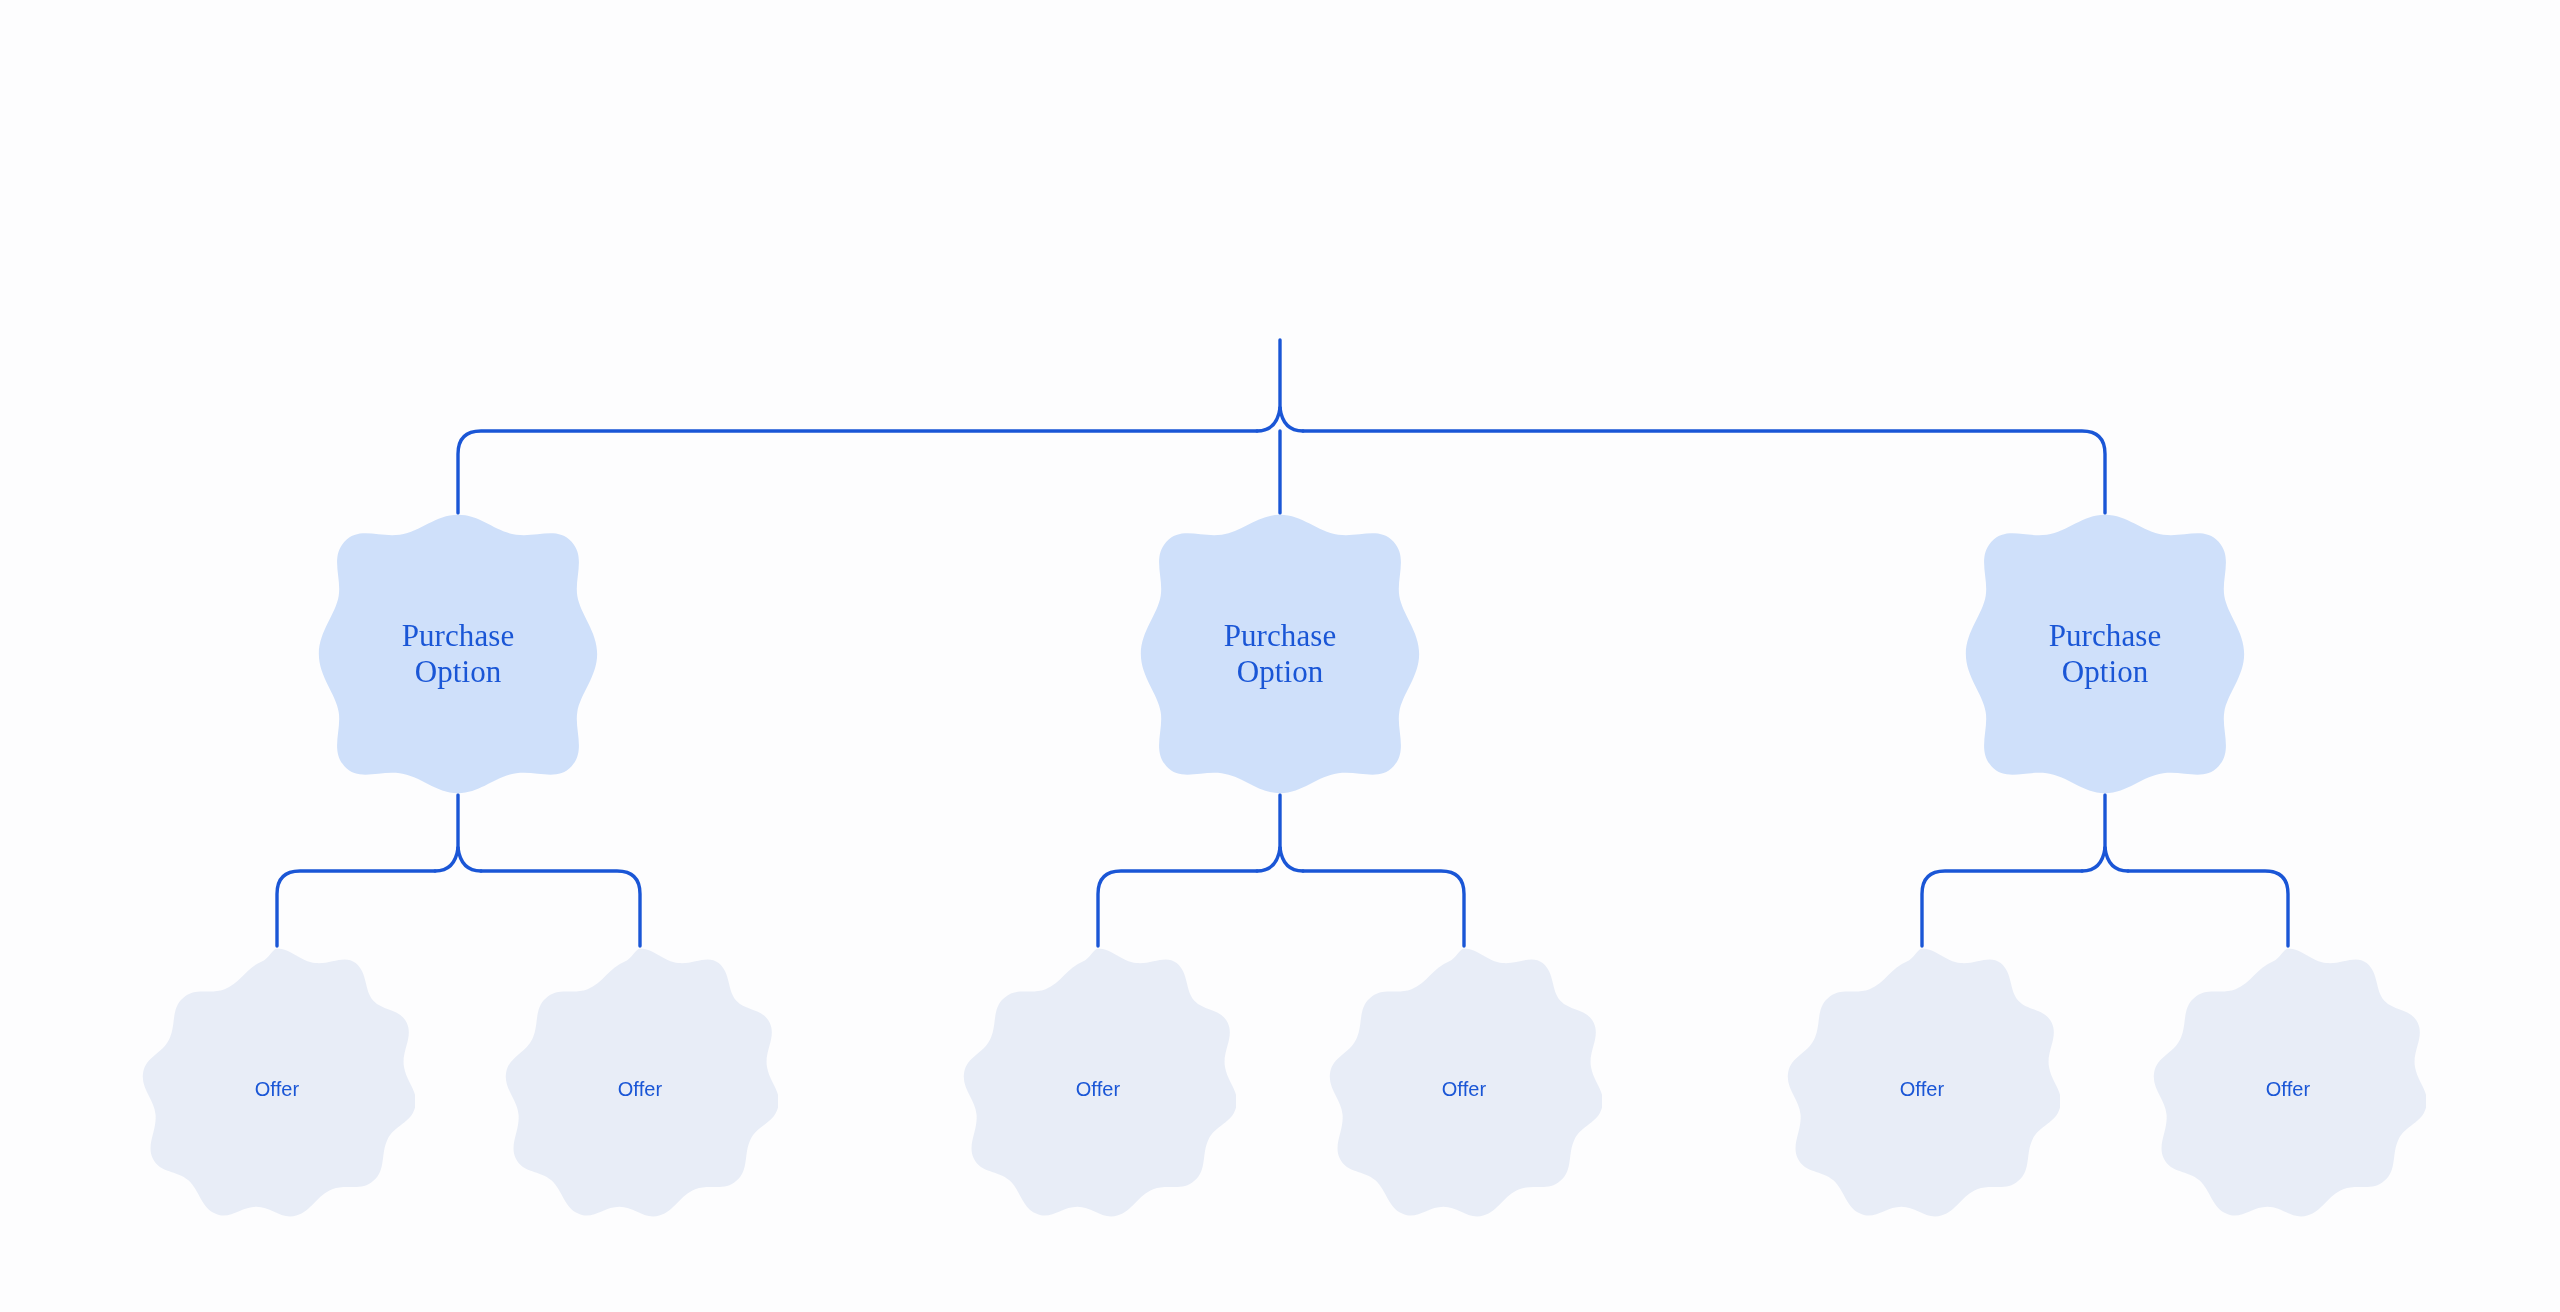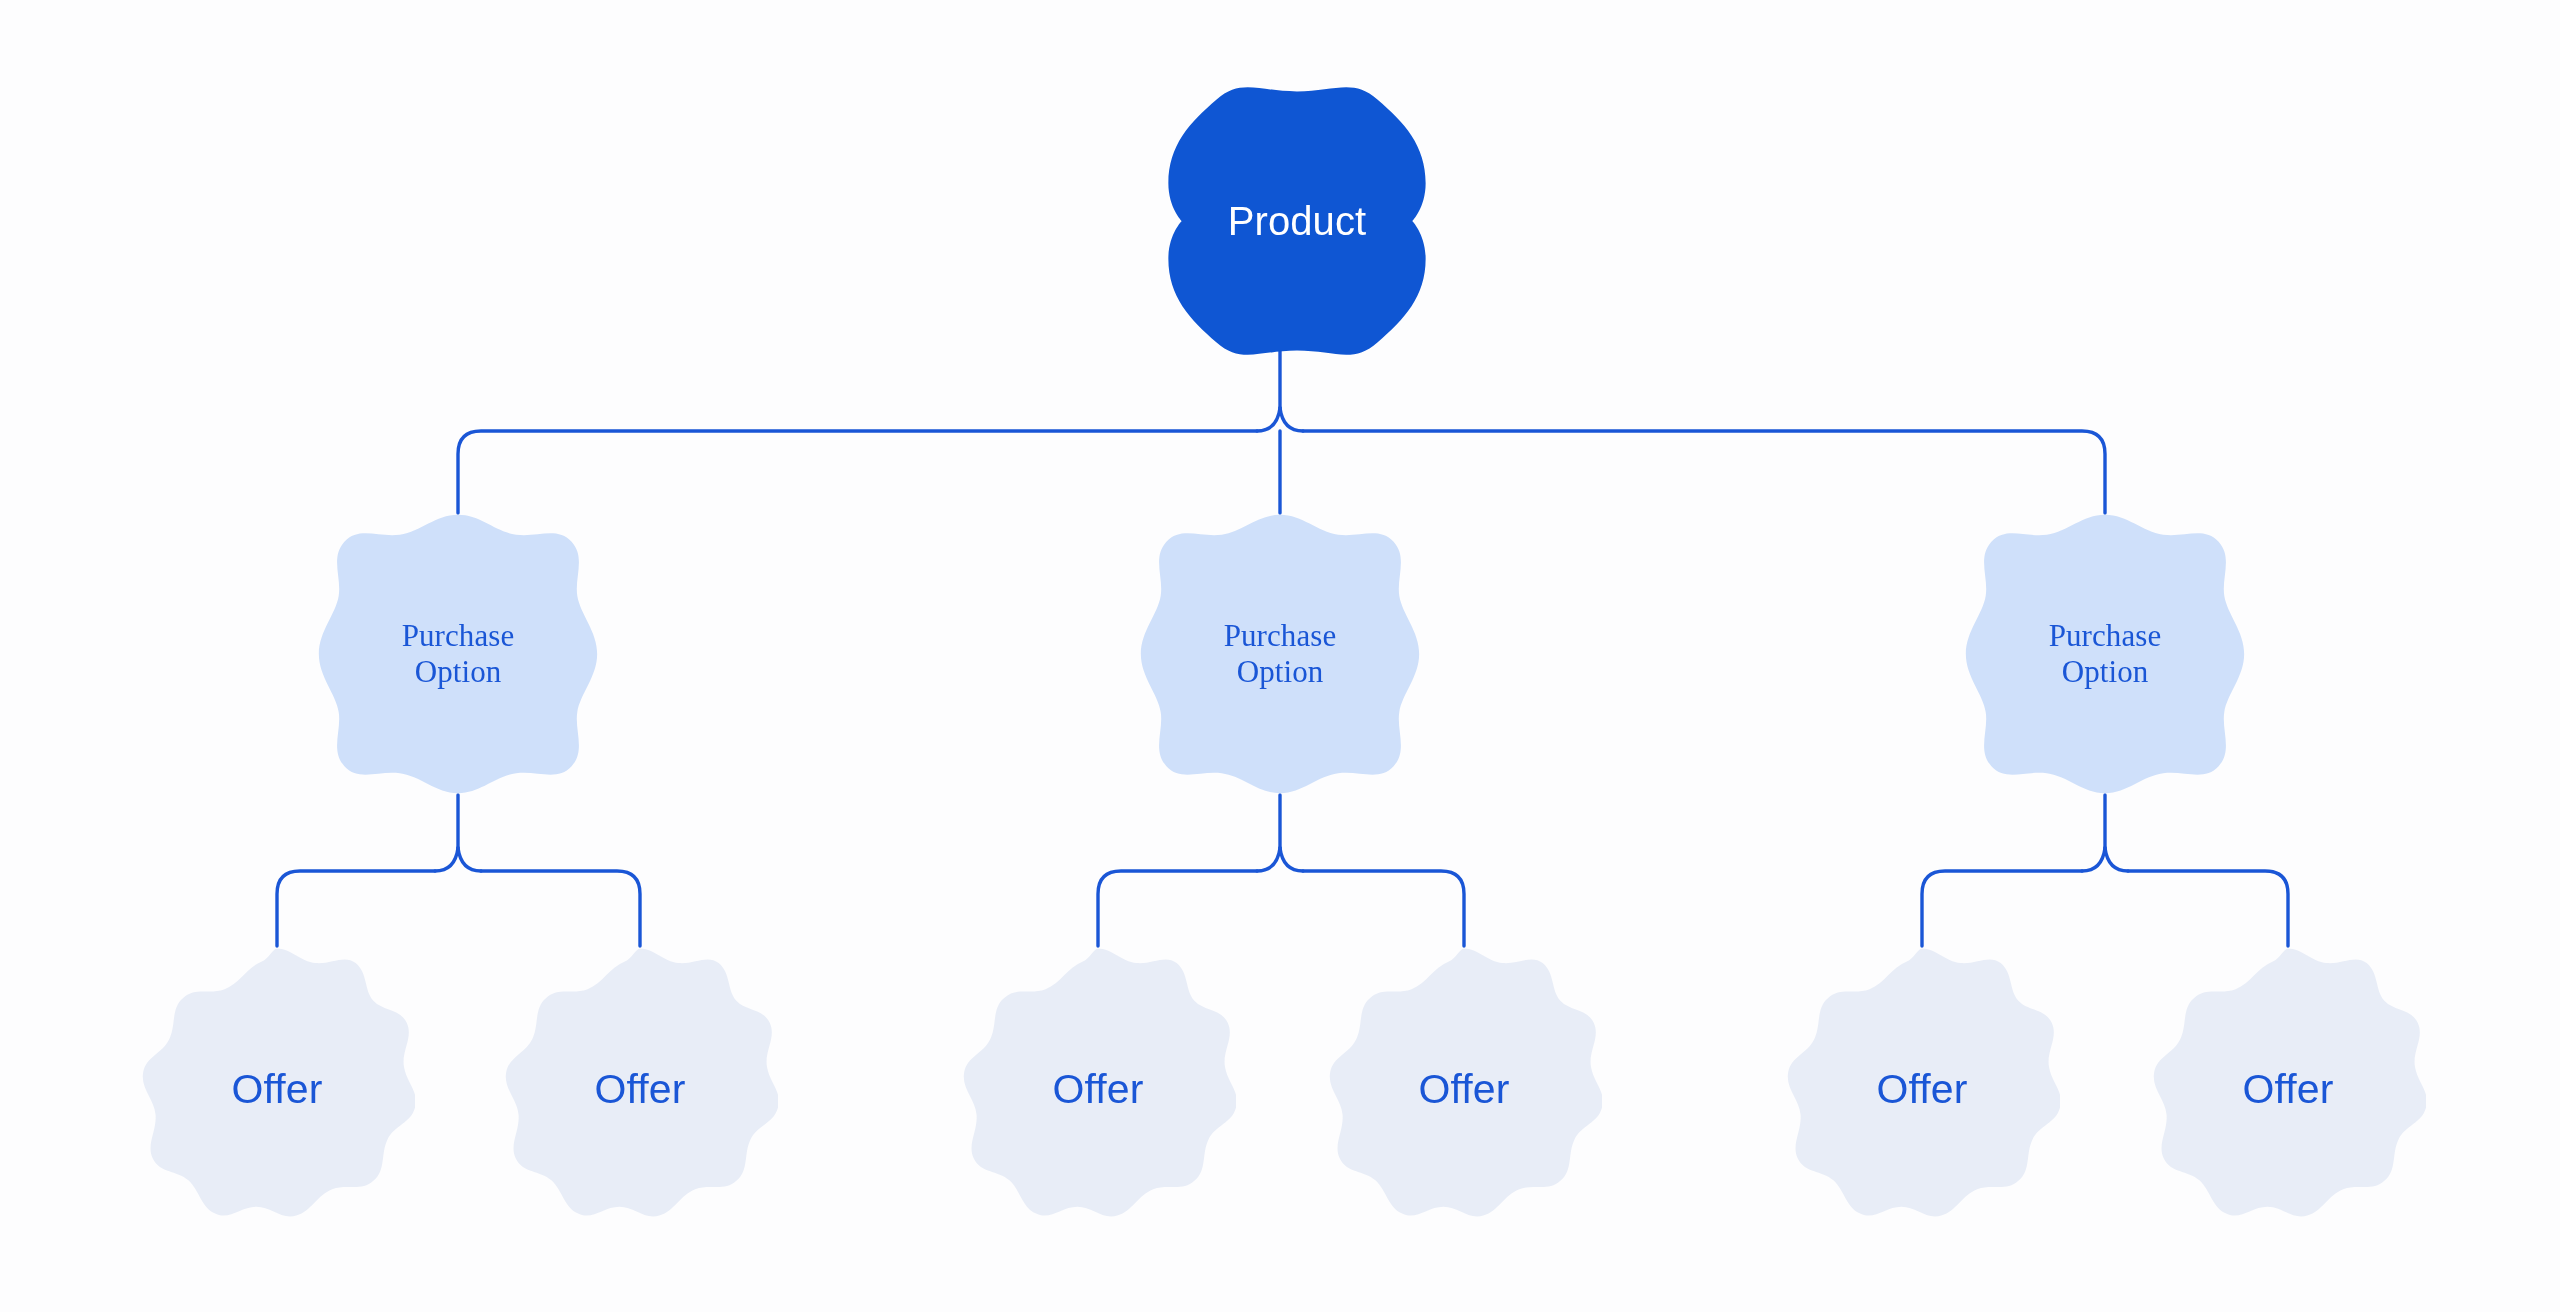--- a/index.html
+++ b/index.html
@@ -77,21 +77,21 @@
   .opt-1 { left: 1138px; }
   .opt-2 { left: 1963px; }
   
   .node-offer {
     width: 276px;
     height: 292px;
     top: 944px;
   }
   .node-offer .node-label {
     color: #1a56d6;
-    font-size: 41px;
+    font-size: 20px;
     font-weight: 400;
   }
   .off-0 { left: 139px; }
   .off-1 { left: 502px; }
   .off-2 { left: 960px; }
   .off-3 { left: 1326px; }
   .off-4 { left: 1784px; }
   .off-5 { left: 2150px; }
 </style>
 </head>
@@ -123,40 +123,20 @@
       <path d="M 1303 871 L 1441 871 q 23 0 23 23 L 1464 946"></path>
 
       <path d="M 2105 795 L 2105 848"></path>
       <path d="M 2082 871 q 20 0 23 -23"></path>
       <path d="M 2105 848 q 3 23 23 23"></path>
       <path d="M 2082 871 L 1945 871 q -23 0 -23 23 L 1922 946"></path>
       <path d="M 2128 871 L 2265 871 q 23 0 23 23 L 2288 946"></path>
     </g>
   </svg>
 
-  <div class="node node-root">
-    <svg class="node-svg" viewBox="0 0 200 200" preserveAspectRatio="none" aria-hidden="true">
-      <path fill="#0f56d3" d="
-        M 100 4
-        C 128 4 142 -6 160 10
-        C 180 27 196 44 196 72
-        C 196 90 186 100 186 100
-        C 186 100 196 110 196 128
-        C 196 156 180 173 160 190
-        C 142 206 128 196 100 196
-        C 72 196 58 206 40 190
-        C 20 173 4 156 4 128
-        C 4 110 14 100 14 100
-        C 14 100 4 90 4 72
-        C 4 44 20 27 40 10
-        C 58 -6 72 4 100 4
-        Z"></path>
-    </svg>
-    <span class="node-label">Product</span>
-  </div>
 
   <div class="node node-option opt-0">
     <svg class="node-svg" viewBox="0 0 200 200" preserveAspectRatio="none" aria-hidden="true">
       <path fill="#cfe0fa" d="
         M 100 2
         C 116 2 126 14 141 16
         C 156 18 170 10 180 21
         C 190 32 182 46 184 59
         C 186 72 198 84 198 100
         C 198 116 186 128 184 141

